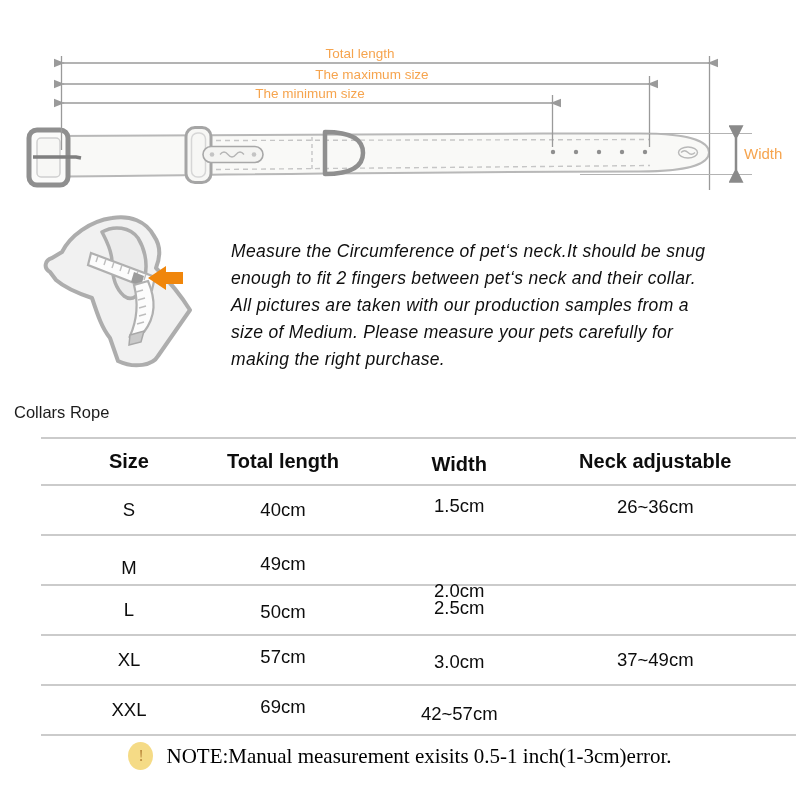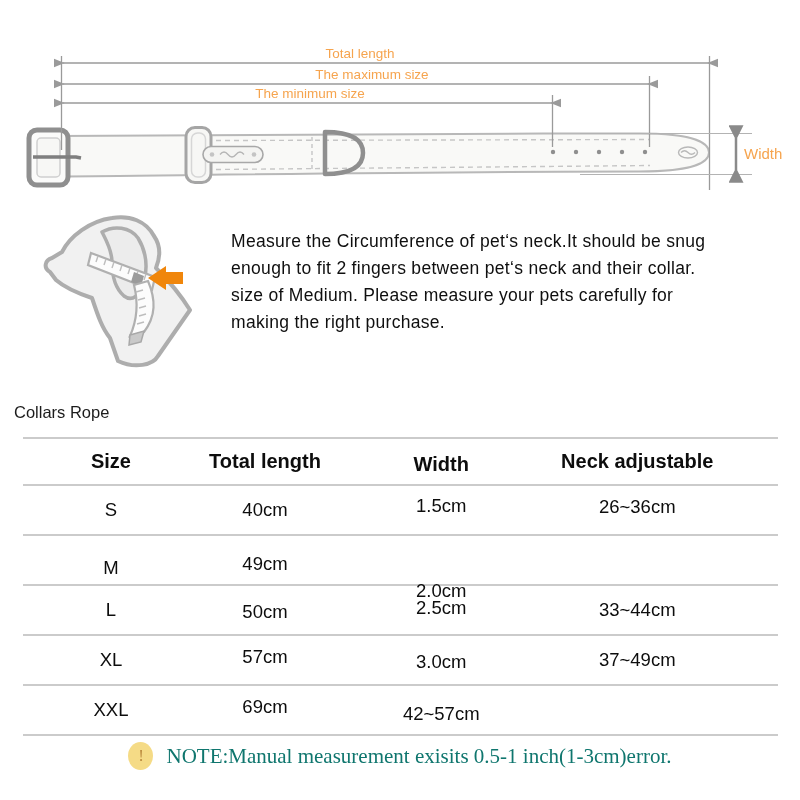--- a/index.html
+++ b/index.html
@@ -8,28 +8,28 @@
 
   
   .diagram{position:absolute;left:0;top:0;}
   .dim-label{font:13.5px "Liberation Sans",sans-serif;fill:#F6A44E;}
   .dim-label-width{font:15px "Liberation Sans",sans-serif;fill:#F6A44E;}
 
   
   .dog{position:absolute;left:40px;top:206px;}
 
   
-  .instructions{position:absolute;left:231px;top:228px;width:520px;
-                font-size:17.5px;line-height:27px;letter-spacing:0.3px;color:#0f0f0f;}
+  .instructions{position:absolute;left:231px;top:238px;width:520px;
+                font-size:17.5px;line-height:27px;letter-spacing:0.3px;color:#0f0f0f;font-style:italic;}
 
   
   .caption{position:absolute;left:14px;top:403px;font-size:16.5px;color:#1c1c1c;}
 
   
-  .size-table{position:absolute;left:23px;top:437px;width:755px;
+  .size-table{position:absolute;left:41px;top:437px;width:755px;
               border-top:2px solid #cbcbcb;}
   .trow{display:grid;grid-template-columns:23.3% 17.5% 29.2% 30%;
         align-items:center;height:48px;border-bottom:2px solid #cbcbcb;}
   .trow.thead{height:45px;}
   .cell{text-align:center;font-size:18.5px;white-space:nowrap;color:#0d0d0d;}
   .cell:nth-child(4){padding-right:55px;}
   .thead .cell{font-weight:bold;font-size:20px;}
   .thead .cell:nth-child(3){transform:translateY(3px);}
   .trow.r0 .cell:nth-child(3){transform:translateY(-4px);}
   .trow.r0 .cell:nth-child(4){transform:translateY(-3px);}
@@ -42,21 +42,21 @@
   .trow.r4 .cell:nth-child(2){transform:translateY(-3px);}
   .trow.r4 .cell:nth-child(3){transform:translateY(4px);}
   .trow.r4 .cell:nth-child(4){transform:translateY(-2px);}
 
   
   .note{position:absolute;left:0;top:742px;width:800px;
         display:flex;justify-content:center;align-items:center;gap:13px;}
   .note-icon{width:25px;height:28px;border-radius:50%;background:#F5DB86;flex:0 0 auto;
              display:flex;align-items:center;justify-content:center;}
   .note-icon span{font-family:"Liberation Serif",serif;font-size:17px;color:#BC8B3F;}
-  .note-text{font-family:"Liberation Serif",serif;font-size:21px;color:#0f766e;text-align:center;}
+  .note-text{font-family:"Liberation Serif",serif;font-size:21px;color:#000000;text-align:center;}
 </style>
 </head>
 <body>
 
 <div class="page">
 
   <svg class="diagram" width="800" height="210" viewBox="0 0 800 210">
     <defs>
       <marker id="ah" viewBox="0 0 10 10" refX="1.5" refY="5" markerWidth="8.5" markerHeight="8.5" orient="auto-start-reverse">
           <path d="M0,5 L10,1 L10,9 Z" fill="#9a9a9a"></path>
@@ -156,20 +156,21 @@
         <line x1="97" y1="118" x2="104" y2="116"></line>
       </g>
       <path d="M90,129 L104,125 L101,136 L89,139 Z" fill="#c9c9c9" stroke="#a8a8a8" stroke-width="1.5"></path>
     </g>
     <polygon points="108,72 126,60 126,66 143,66 143,78 126,78 126,84" fill="#F0860B"></polygon>
   </svg>
 
   <div class="instructions">
     <div>Measure the Circumference of pet‘s neck.It should be snug</div>
     <div>enough to fit 2 fingers between pet‘s neck and their collar.</div>
+    <div>All pictures are taken with our production samples from a</div>
     <div>size of Medium. Please measure your pets carefully for</div>
     <div>making the right purchase.</div>
   </div>
 
   <div class="caption">Collars Rope</div>
 
   <div class="size-table">
     <div class="trow thead">
       <div class="cell">Size</div>
       <div class="cell">Total length</div>
@@ -184,21 +185,20 @@
     </div>
     <div class="trow r1">
       <div class="cell">M</div>
       <div class="cell">49cm</div>
       <div class="cell">2.0cm</div>
     </div>
     <div class="trow r2">
       <div class="cell">L</div>
       <div class="cell">50cm</div>
       <div class="cell">2.5cm</div>
-      <div class="cell">33~44cm</div>
     </div>
     <div class="trow r3">
       <div class="cell">XL</div>
       <div class="cell">57cm</div>
       <div class="cell">3.0cm</div>
       <div class="cell">37~49cm</div>
     </div>
     <div class="trow r4">
       <div class="cell">XXL</div>
       <div class="cell">69cm</div>

